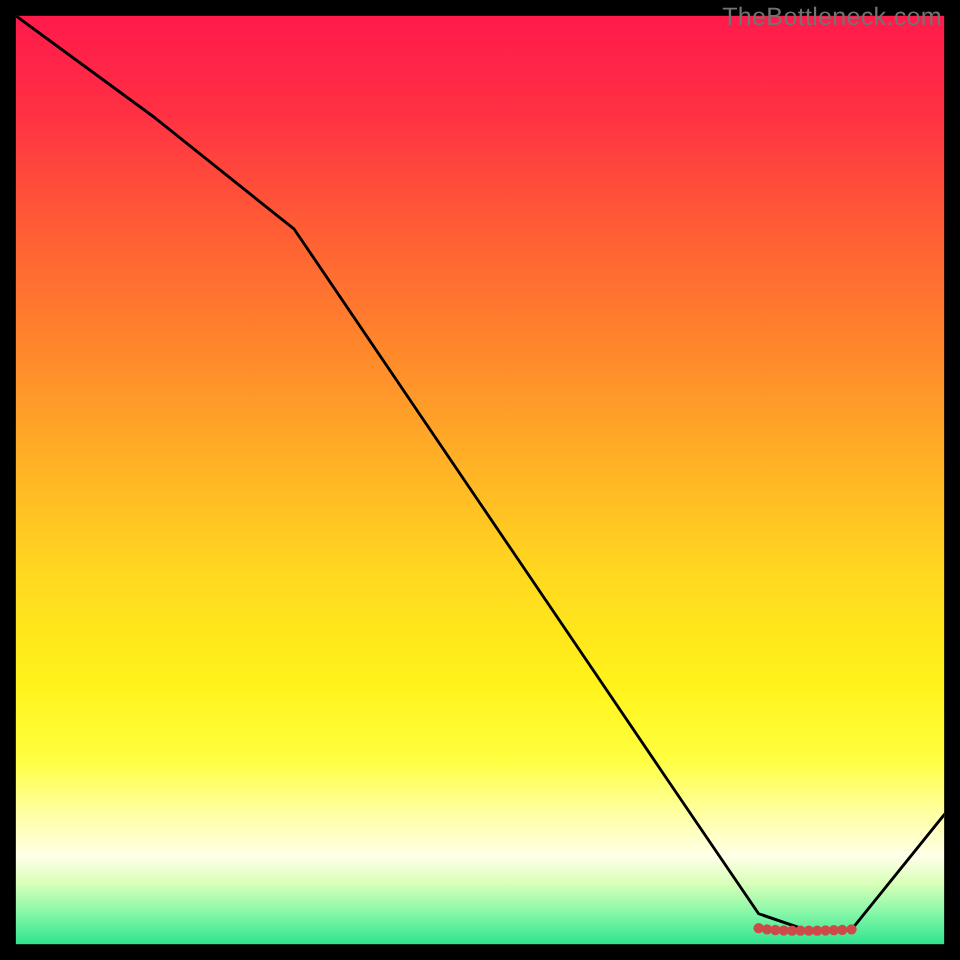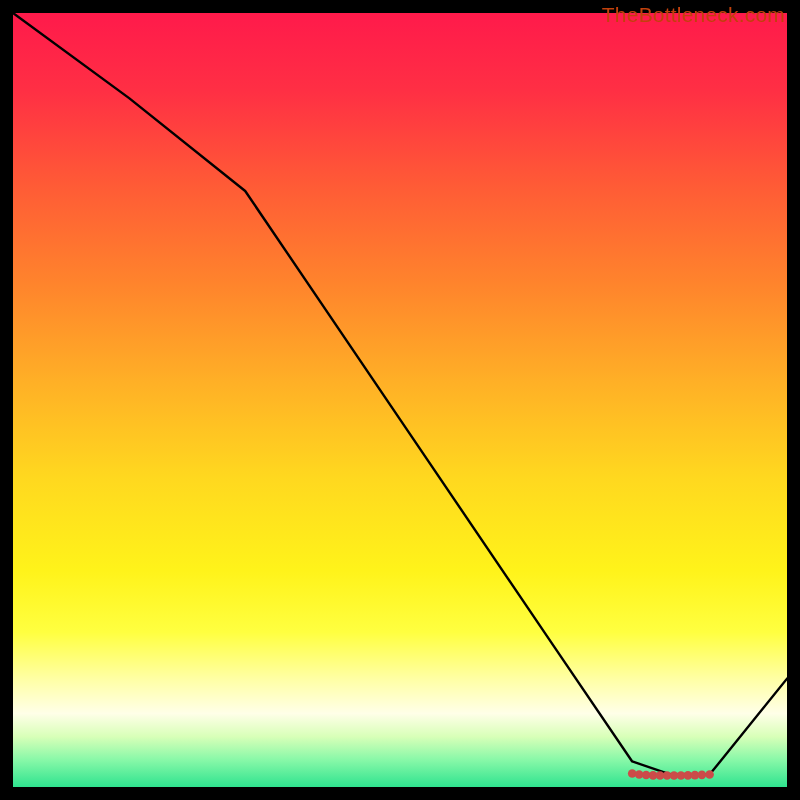--- a/index.html
+++ b/index.html
@@ -23,21 +23,21 @@
     position: absolute;
     left: 0;
     top: 0;
     width: 774px;
     height: 774px;
   }
   .watermark {
     position: absolute;
     top: -10px;
     right: 2px;
-    color: #c2410c;
+    color: #737373;
     font-size: 21px;
     font-weight: 500;
     letter-spacing: 0.2px;
     user-select: none;
   }
 </style>
 </head>
 <body>
 
 <div class="frame">

